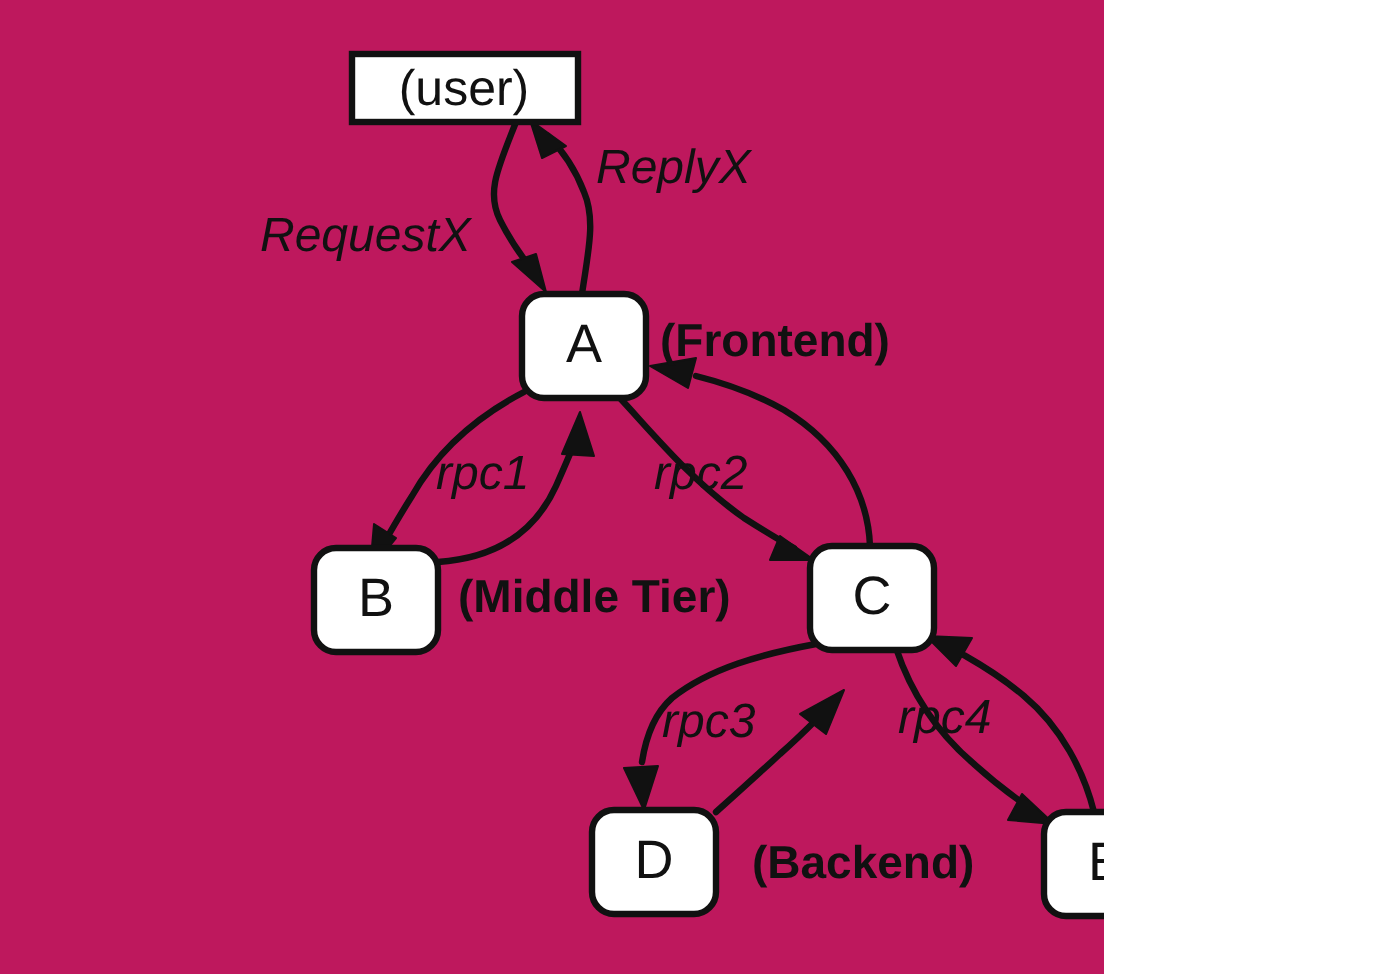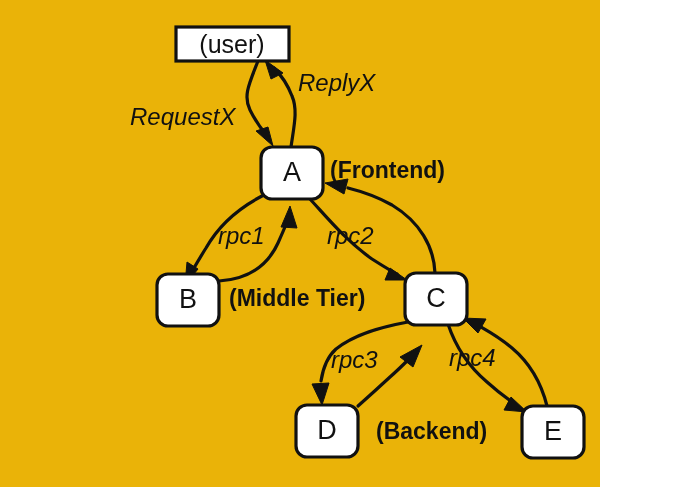--- a/index.html
+++ b/index.html
@@ -5,23 +5,23 @@
   html, body {
     margin: 0;
     padding: 0;
     background: #ffffff;
   }
   body {
     font-family: "Liberation Sans", sans-serif;
   }
   #diagram-canvas {
     position: relative;
-    width: 600px;
+    width: 552px;
     height: 487px;
-    background: #eab308;
+    background: #be185d;
     overflow: hidden;
   }
   #diagram-svg {
     position: absolute;
     top: 0;
     left: 0;
     width: 688px;
     height: 487px;
   }
   .edge-path {

